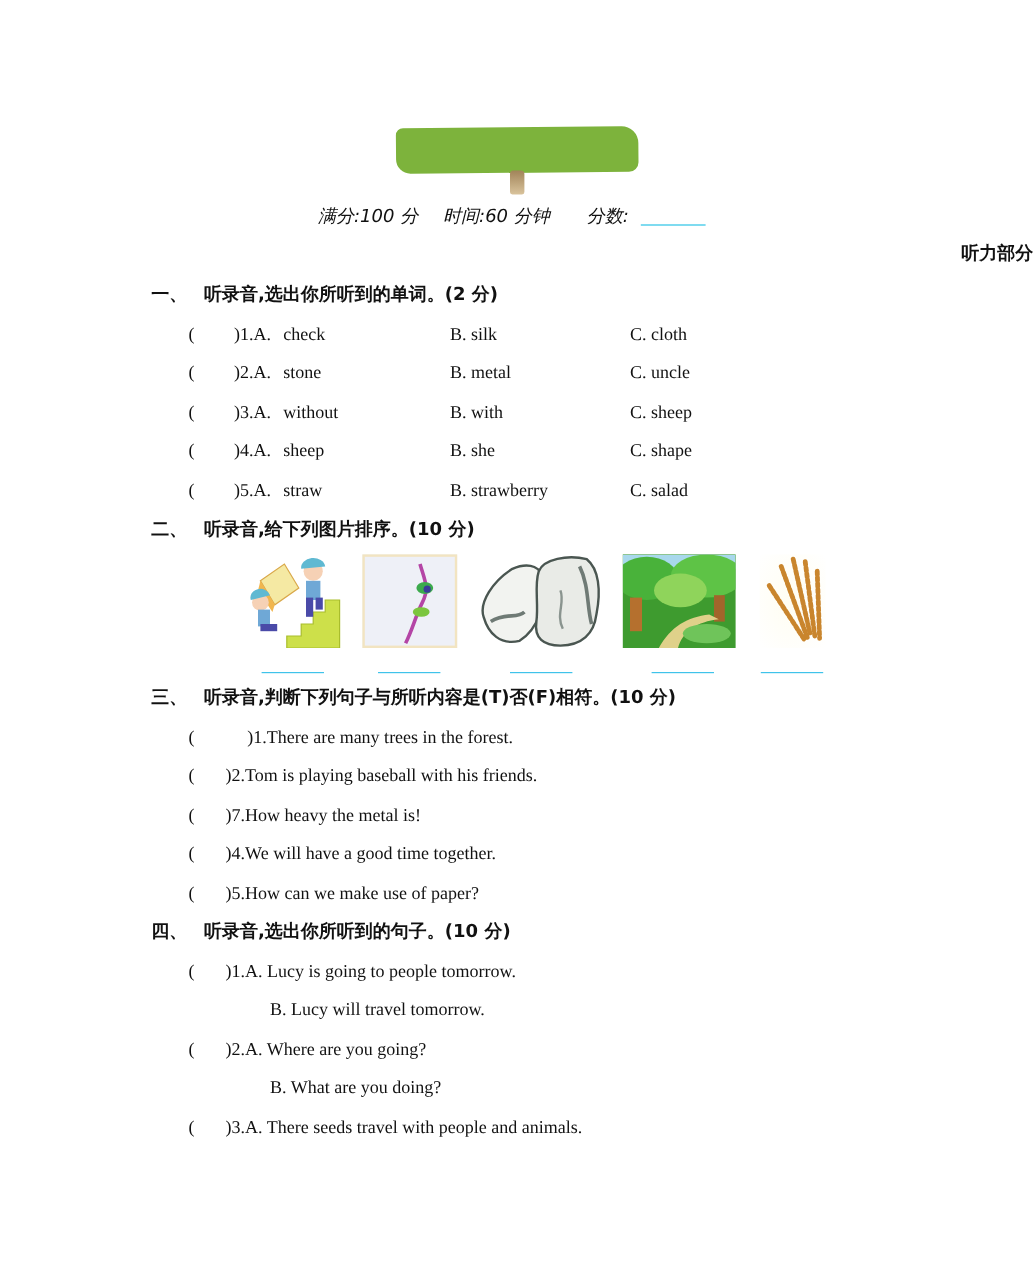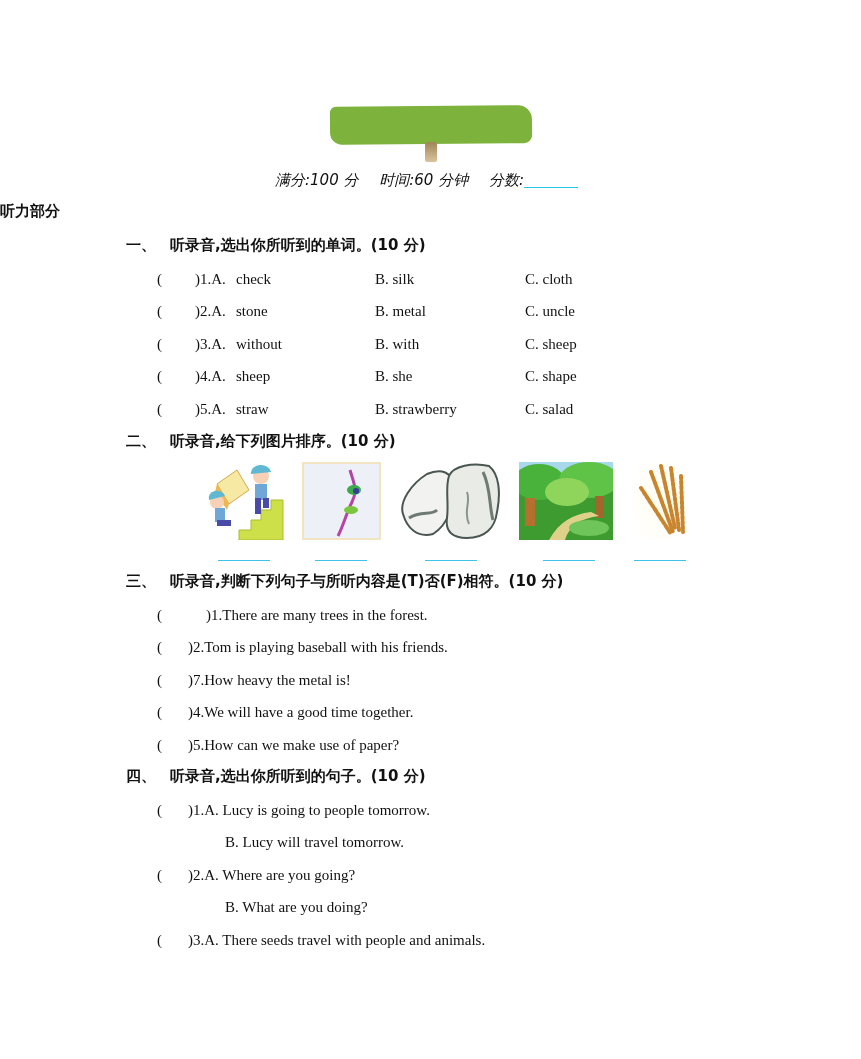--- a/index.html
+++ b/index.html
@@ -5,46 +5,46 @@
   html,body{margin:0;padding:0;background:#fff;}
   body{width:861px;height:1059px;position:relative;overflow:hidden;font-family:"Liberation Serif","DejaVu Serif",serif;color:#111;}
   .abs{position:absolute;}
   .banner{left:330px;top:104px;width:202px;height:40px;}
   .banner-bg{position:absolute;left:0;top:2px;width:202px;height:38px;background:#7db33c;border-radius:6px 14px 8px 12px;transform:rotate(-0.5deg);}
   .banner-inner{position:absolute;left:10px;top:8px;width:180px;height:26px;background:#fff;border:2px solid #6aa02c;box-sizing:border-box;display:flex;align-items:center;justify-content:center;font-family:"DejaVu Sans",sans-serif;font-weight:bold;font-size:21px;letter-spacing:6px;color:#222;}
   .pin{position:absolute;left:95px;top:38px;width:12px;height:20px;background:linear-gradient(#a18459,#d9c39c);border-radius:3px 3px 2px 2px;}
   .meta{top:171px;left:0;width:861px;text-align:center;font-size:15px;font-family:"DejaVu Sans",sans-serif;}
   .meta span{margin:0 8px;font-style:italic;}
   .meta .blank{display:inline-block;width:54px;border-bottom:1px solid #2bc3e6;margin-left:0;height:14px;vertical-align:-3px;}
-  .subtitle{top:202px;left:0;width:861px;text-align:left;font-weight:bold;font-size:15px;font-family:"DejaVu Sans",sans-serif;}
+  .subtitle{top:202px;left:0;width:861px;text-align:right;font-weight:bold;font-size:15px;font-family:"DejaVu Sans",sans-serif;}
   .sec-title{left:126px;font-weight:bold;font-size:15px;font-family:"DejaVu Sans",sans-serif;white-space:nowrap;}
   .sec-title .num{margin-right:14px;}
   .row{left:157px;font-size:15px;white-space:nowrap;}
   .col{position:absolute;white-space:nowrap;font-size:15px;}
   .pic{position:absolute;top:462px;height:78px;}
   .line{position:absolute;top:560px;width:52px;border-bottom:1.5px solid #3fc3ea;}
 </style>
 </head>
 <body>
 
 <div class="abs banner">
   <div class="banner-bg"></div>
   <div class="pin"></div>
 </div>
 
 <div class="abs meta">
   <span>满分:100 分</span>
   <span>时间:60 分钟</span>
-  <span><span style="margin:0">分数:</span><span class="blank"></span></span>
+  <span><span style="margin:10px">分数:</span><span class="blank"></span></span>
 </div>
 
 <div class="abs subtitle">听力部分</div>
 
 <div class="abs sec-title" style="top:236px">
-  <span class="num">一、</span><span>听录音,选出你所听到的单词。(10 分)</span>
+  <span class="num">一、</span><span>听录音,选出你所听到的单词。(2 分)</span>
 </div>
 
 <div class="abs row" style="top:271px;width:500px;height:20px">
   <span class="col" style="left:0">(</span>
   <span class="col" style="left:38px">)1.A.</span>
   <span class="col" style="left:79px">check</span>
   <span class="col" style="left:218px">B. silk</span>
   <span class="col" style="left:368px">C. cloth</span>
 </div>
 <div class="abs row" style="top:303px;width:500px;height:20px">

